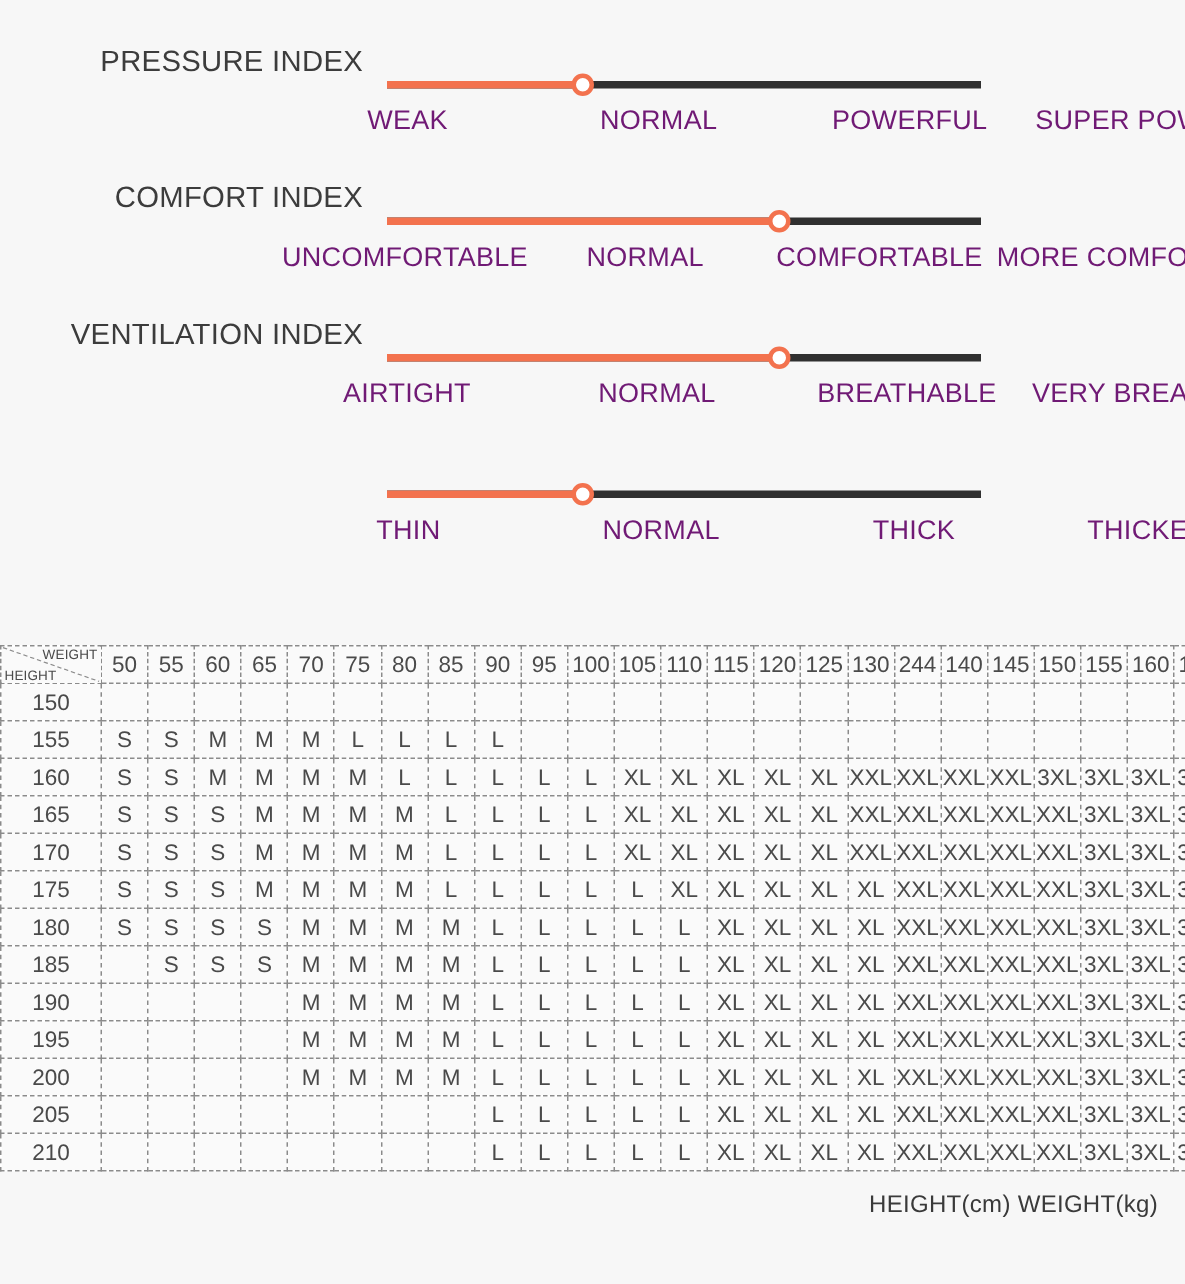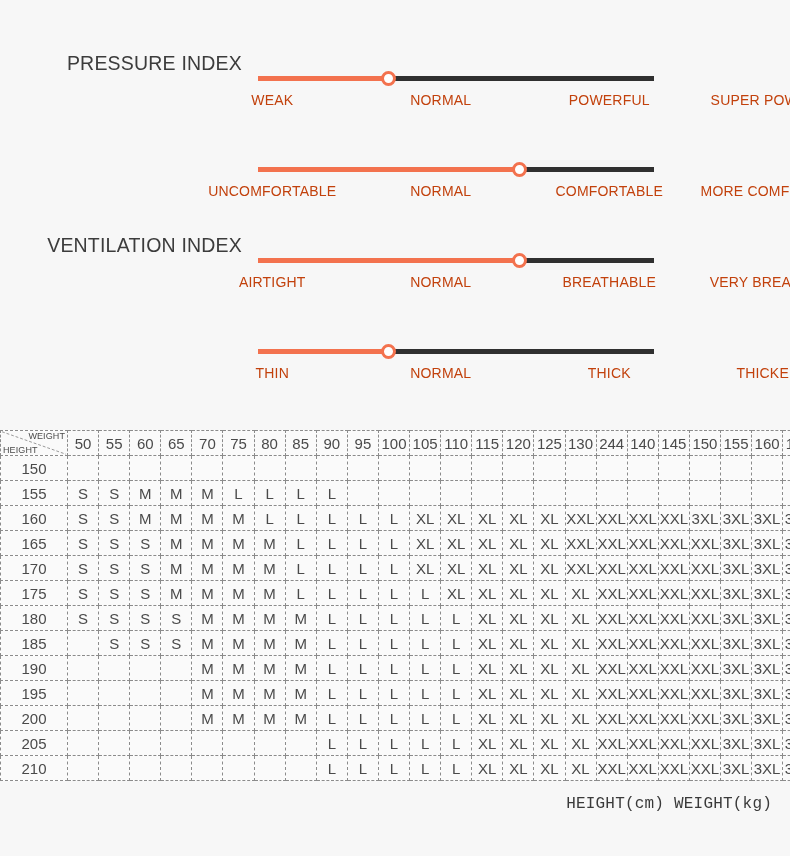--- a/index.html
+++ b/index.html
@@ -12,22 +12,21 @@
     background: #f7f7f7;
     font-family: "Liberation Sans", sans-serif;
     color: #3a3a3a;
     overflow: hidden;
     position: relative;
   }
 
   
   .sliders {
     position: relative;
-    padding-top: 4px;
-    margin-top: 32px;
+    padding-top: 14px;
   }
   .slider-row {
     position: relative;
     height: 91px;
   }
   .slider-title {
     position: absolute;
     left: 0;
     width: 242px;
     text-align: right;
@@ -73,22 +72,22 @@
   .ticks {
     position: absolute;
     left: -70px;
     right: -72px;
     top: 30px;
     display: flex;
   }
   .tick {
     flex: 1 1 0;
     text-align: center;
-    font-size: 14px;
-    color: #c2410c;
+    font-size: 18px;
+    color: #701a75;
     letter-spacing: 0.2px;
     white-space: nowrap;
   }
 
   
   .table-wrap {
     position: absolute;
     left: 0;
     top: 430px;
     width: 790px;
@@ -170,21 +169,20 @@
   td.t1 { background: #b0b0b0; }
   td.t2 { background: #a8a8a8; }
 
   .footer-note {
     position: absolute;
     right: 18px;
     top: 795px;
     font-size: 16px;
     color: #3a3a3a;
     letter-spacing: 0.2px;
-    font-family: Liberation Mono, monospace;
   }
 </style>
 </head>
 <body>
 
 <div class="sliders">
     <div class="slider-row">
       <div class="slider-title">PRESSURE INDEX</div>
       <div class="track-wrap">
         <div class="track" style="left: 0px; right: 136px;"></div>
@@ -192,20 +190,21 @@
         <div class="knob" style="left: calc(33% - 44.88px);"></div>
         <div class="ticks">
           <div class="tick">WEAK</div>
           <div class="tick">NORMAL</div>
           <div class="tick">POWERFUL</div>
           <div class="tick">SUPER POWERFUL</div>
         </div>
       </div>
     </div>
     <div class="slider-row">
+      <div class="slider-title">COMFORT INDEX</div>
       <div class="track-wrap">
         <div class="track" style="left: 0px; right: 136px;"></div>
         <div class="track-fill" style="width: calc(66% - 89.76px);"></div>
         <div class="knob" style="left: calc(66% - 89.76px);"></div>
         <div class="ticks">
           <div class="tick">UNCOMFORTABLE</div>
           <div class="tick">NORMAL</div>
           <div class="tick">COMFORTABLE</div>
           <div class="tick">MORE COMFORTABLE</div>
         </div>

